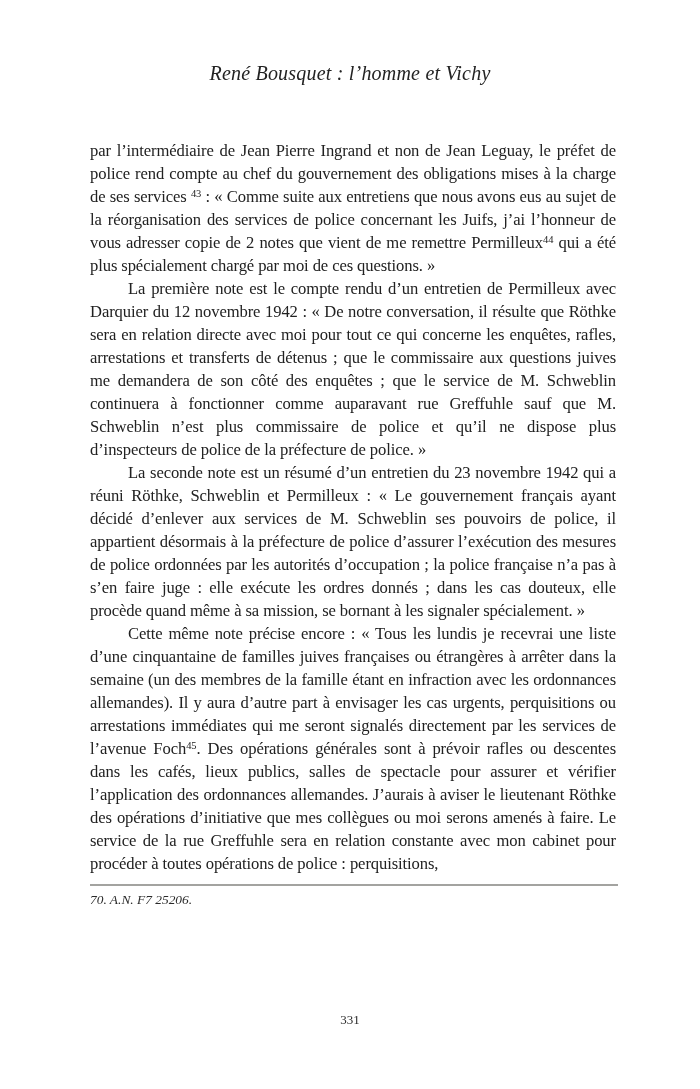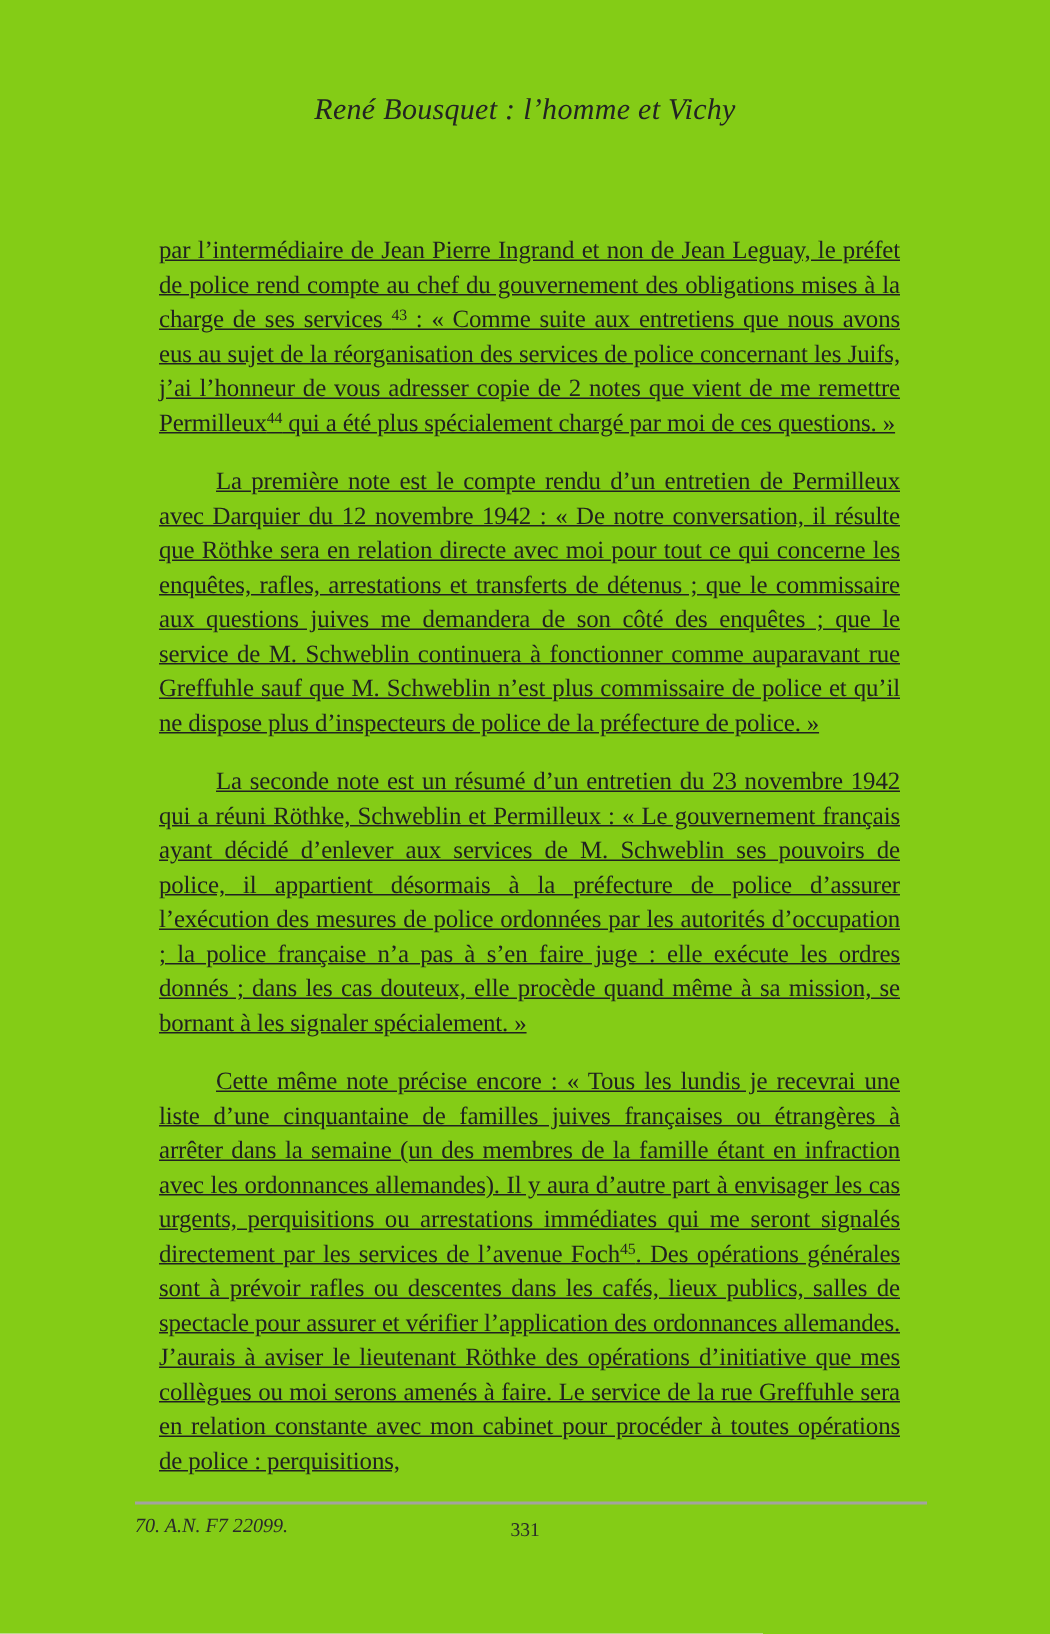--- a/index.html
+++ b/index.html
@@ -5,21 +5,21 @@
   html, body {
     margin: 0;
     padding: 0;
     background: #e8e8e8;
   }
   .page {
     position: relative;
     width: 700px;
     height: 1089px;
     margin: 0 auto;
-    background: #84cc16;
+    background: #ffffff;
     color: #1e1e1e;
     font-family: "Liberation Serif", "DejaVu Serif", serif;
     overflow: hidden;
   }
   .running-header {
     position: absolute;
     top: 62px;
     left: 0;
     width: 100%;
     text-align: center;
@@ -35,22 +35,21 @@
     width: 526px;
   }
   .body-text {
     font-size: 16.6px;
     line-height: 23px;
     text-align: justify;
     letter-spacing: -0.1px;
     color: #212121;
   }
   .body-text p {
-    margin: 16px;
-    text-decoration: underline;
+    margin: 0;
   }
   .body-text p.indent {
     text-indent: 38px;
   }
   sup.fnref {
     font-size: 10.5px;
     line-height: 0;
     position: relative;
     top: -0.45em;
     vertical-align: baseline;
@@ -93,20 +92,20 @@
     <div class="body-text">
       <p>par l’intermédiaire de Jean Pierre Ingrand et non de Jean Leguay, le préfet de police rend compte au chef du gouvernement des obligations mises à la charge de ses services <sup class="fnref">43</sup> : « Comme suite aux entretiens que nous avons eus au sujet de la réorganisation des services de police concernant les Juifs, j’ai l’honneur de vous adresser copie de 2 notes que vient de me remettre Permilleux<sup class="fnref">44</sup> qui a été plus spécialement chargé par moi de ces questions. »</p>
       <p class="indent">La première note est le compte rendu d’un entretien de Permilleux avec Darquier du 12 novembre 1942 : « De notre conversation, il résulte que Röthke sera en relation directe avec moi pour tout ce qui concerne les enquêtes, rafles, arrestations et transferts de détenus ; que le commissaire aux questions juives me demandera de son côté des enquêtes ; que le service de M. Schweblin continuera à fonctionner comme auparavant rue Greffuhle sauf que M. Schweblin n’est plus commissaire de police et qu’il ne dispose plus d’inspecteurs de police de la préfecture de police. »</p>
       <p class="indent">La seconde note est un résumé d’un entretien du 23 novembre 1942 qui a réuni Röthke, Schweblin et Permilleux : « Le gouvernement français ayant décidé d’enlever aux services de M. Schweblin ses pouvoirs de police, il appartient désormais à la préfecture de police d’assurer l’exécution des mesures de police ordonnées par les autorités d’occupation ; la police française n’a pas à s’en faire juge : elle exécute les ordres donnés ; dans les cas douteux, elle procède quand même à sa mission, se bornant à les signaler spécialement. »</p>
       <p class="indent">Cette même note précise encore : « Tous les lundis je recevrai une liste d’une cinquantaine de familles juives françaises ou étrangères à arrêter dans la semaine (un des membres de la famille étant en infraction avec les ordonnances allemandes). Il y aura d’autre part à envisager les cas urgents, perquisitions ou arrestations immédiates qui me seront signalés directement par les services de l’avenue Foch<sup class="fnref">45</sup>. Des opérations générales sont à prévoir rafles ou descentes dans les cafés, lieux publics, salles de spectacle pour assurer et vérifier l’application des ordonnances allemandes. J’aurais à aviser le lieutenant Röthke des opérations d’initiative que mes collègues ou moi serons amenés à faire. Le service de la rue Greffuhle sera en relation constante avec mon cabinet pour procéder à toutes opérations de police : perquisitions,</p>
     </div>
 
     <div class="footnote-rule"></div>
 
     <div class="footnotes">
-      <p class="footnote"><span>70.</span> <span>A.N. F7 22099.</span></p>
+      <p class="footnote"><span>70.</span> <span>A.N. F7 25206.</span></p>
     </div>
 
   </div>
 
   <div class="page-number">331</div>
 
 </div>
 
 </body></html>

